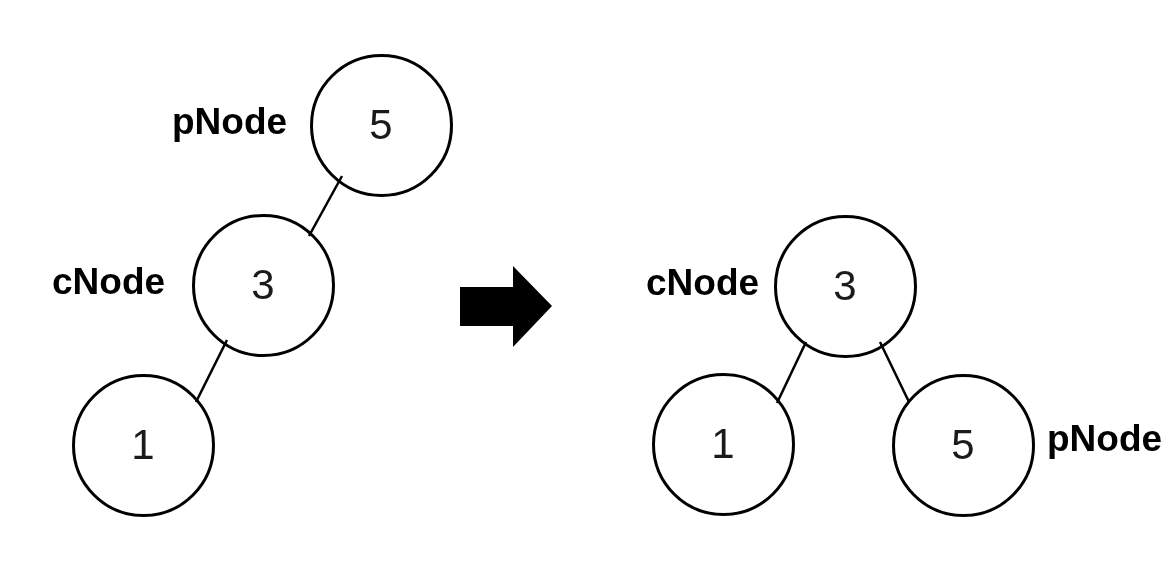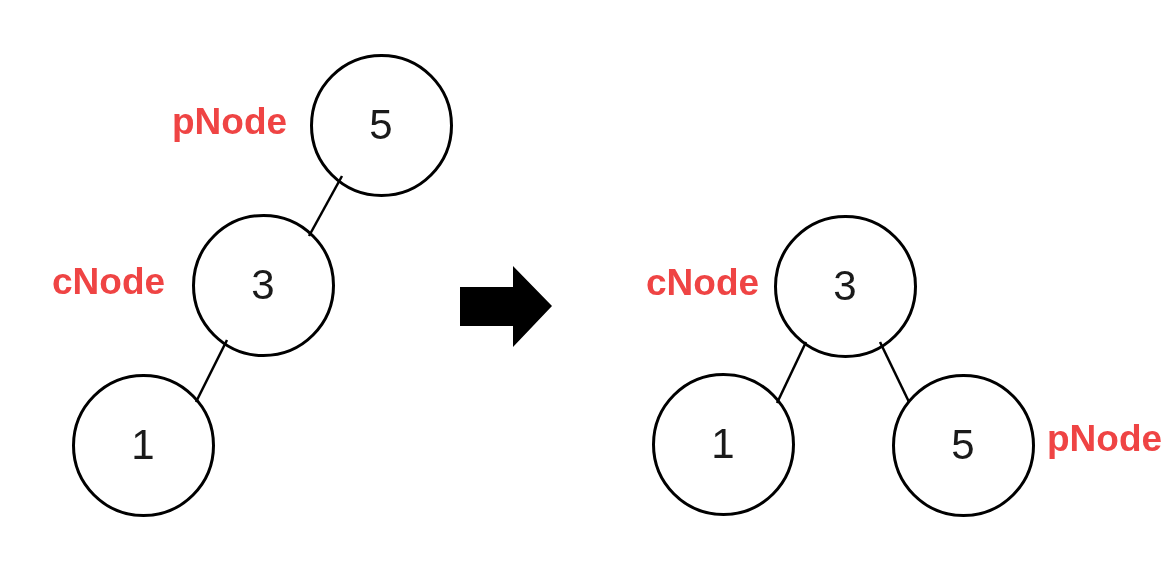--- a/index.html
+++ b/index.html
@@ -32,21 +32,21 @@
     font-size: 42px;
     line-height: 1;
     color: #1a1a1a;
     font-weight: 400;
   }
   .tree-label {
     position: absolute;
     font-size: 37px;
     font-weight: 700;
     line-height: 1;
-    color: #ef4444;
+    color: #000000;
     z-index: 4;
     white-space: nowrap;
   }
   
   #node-left-p  { left: 309.5px; top: 53.5px;  }
   #node-left-c  { left: 191.5px; top: 213.5px; }
   #node-left-l  { left: 71.5px;  top: 373.5px; }
   
   #node-right-c { left: 773.5px; top: 214.5px; }
   #node-right-l { left: 651.5px; top: 372.5px; }

